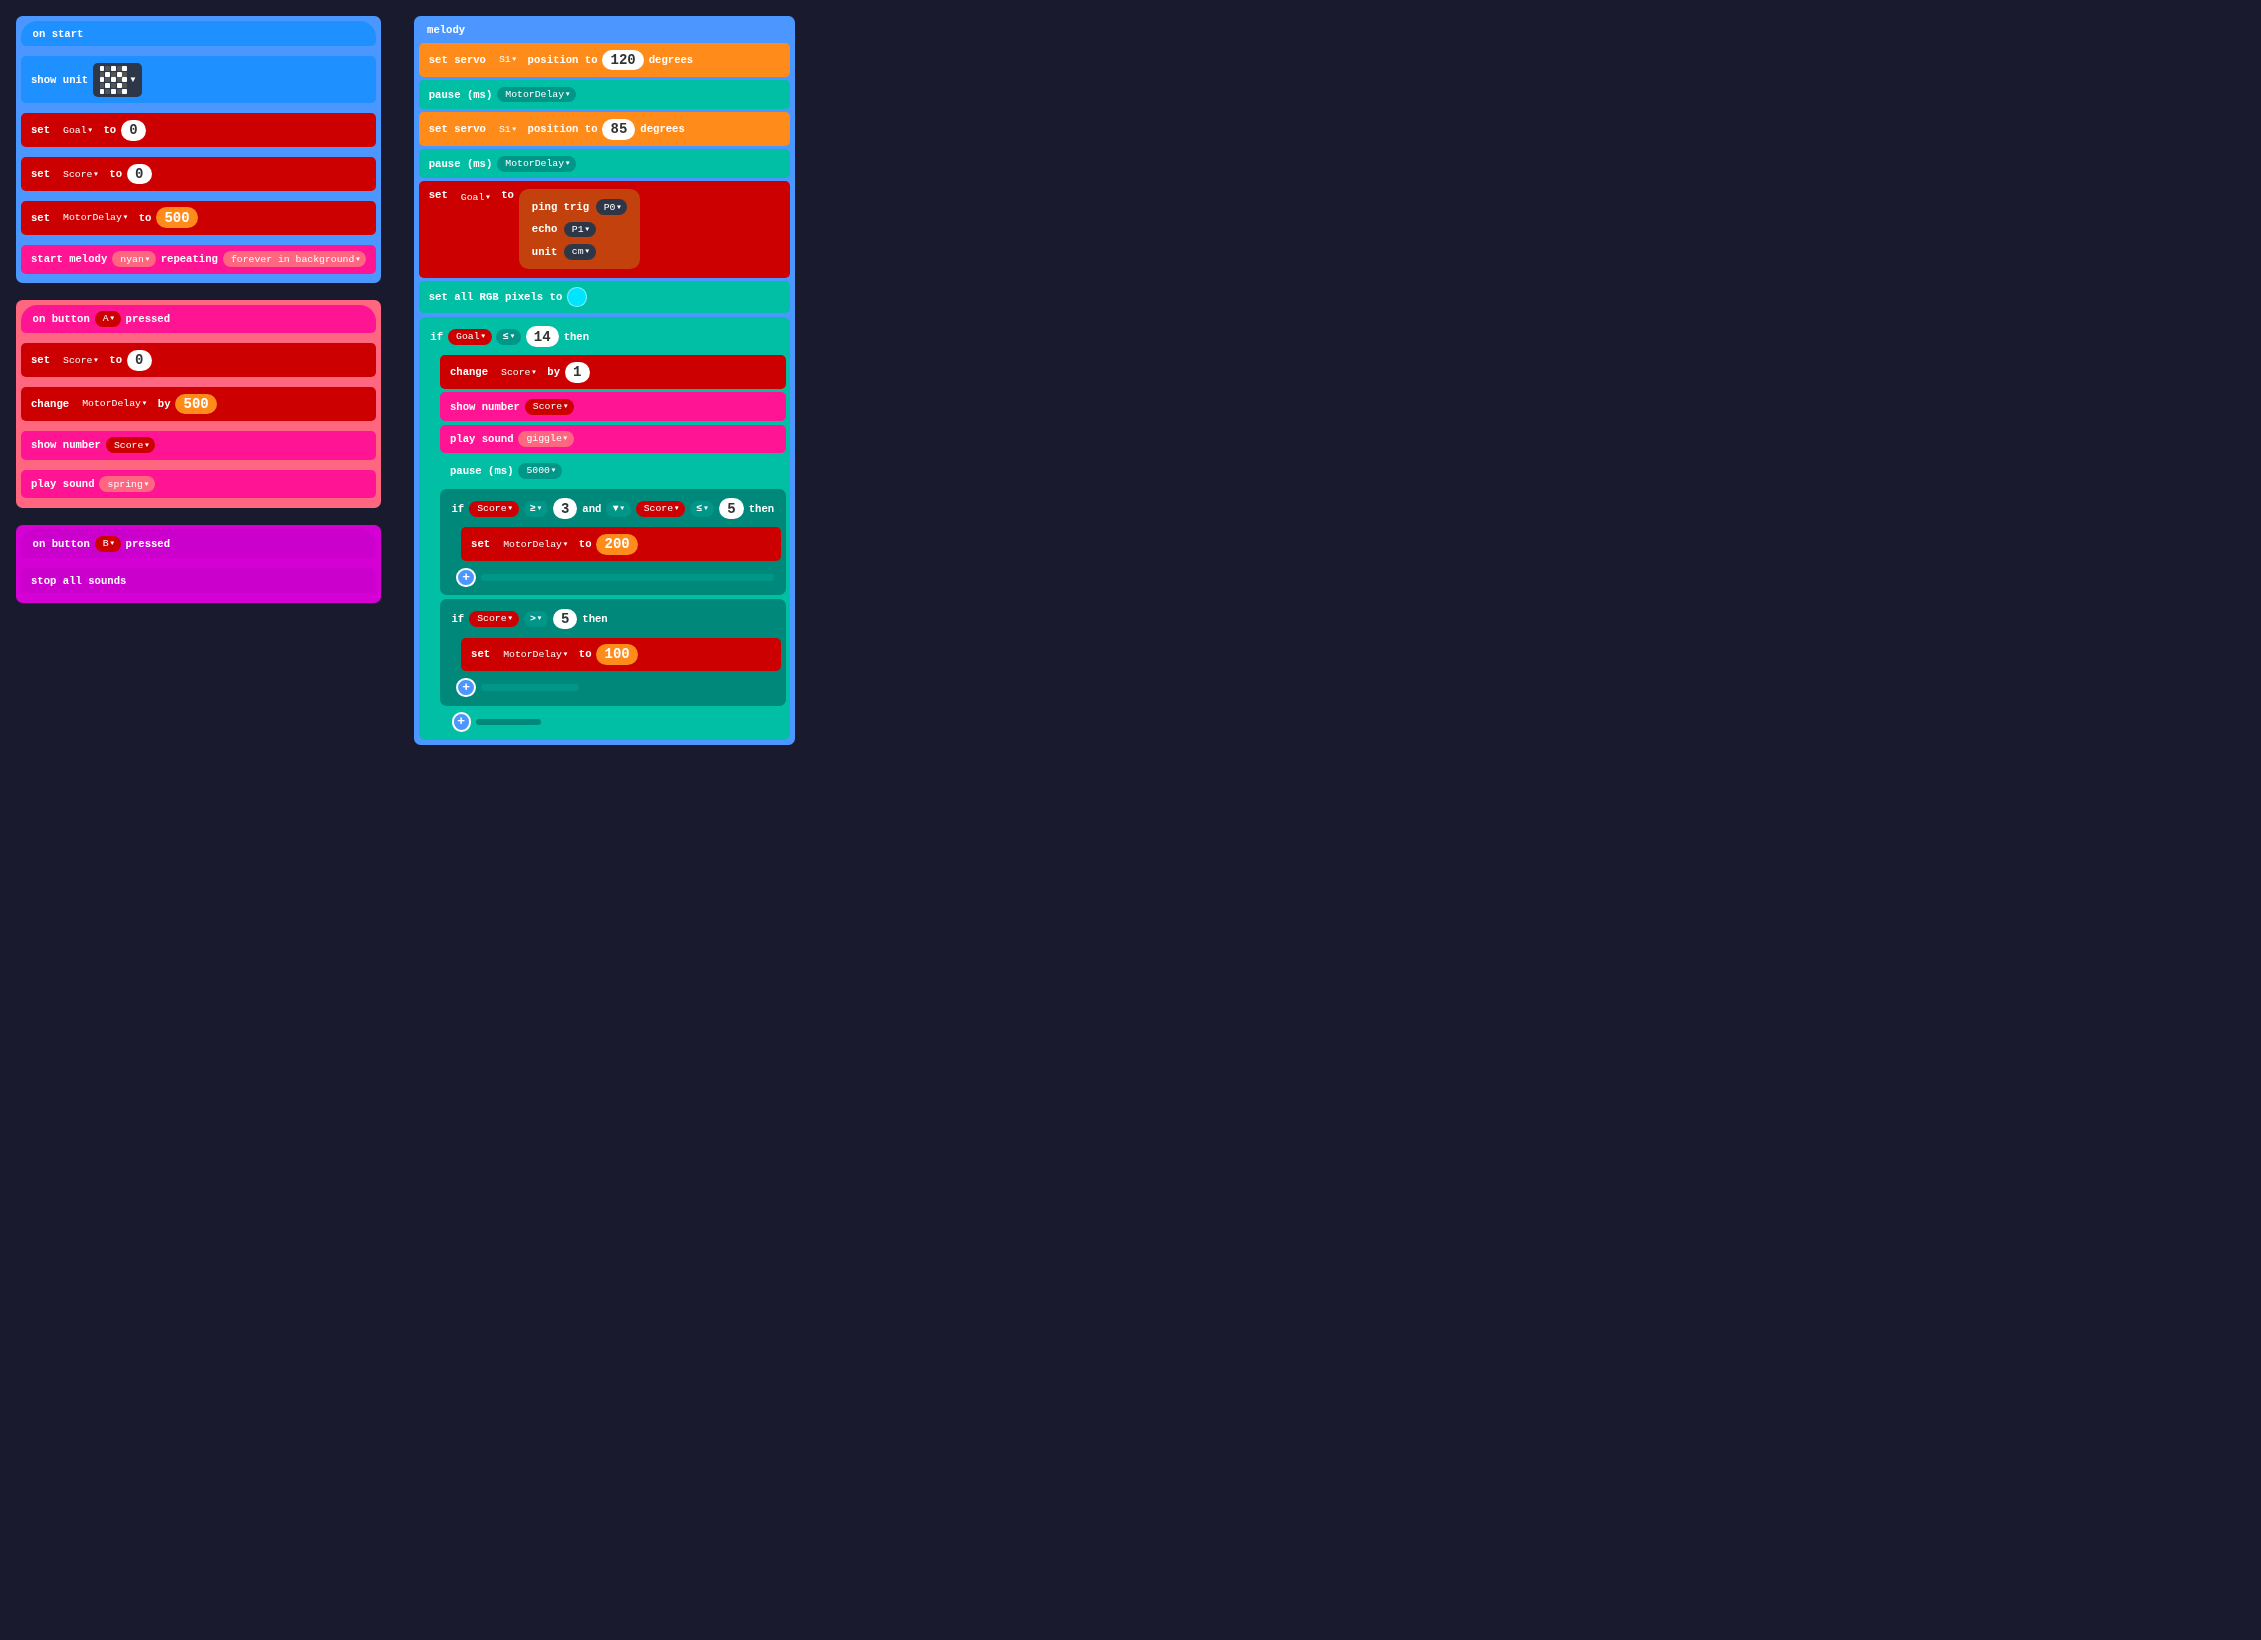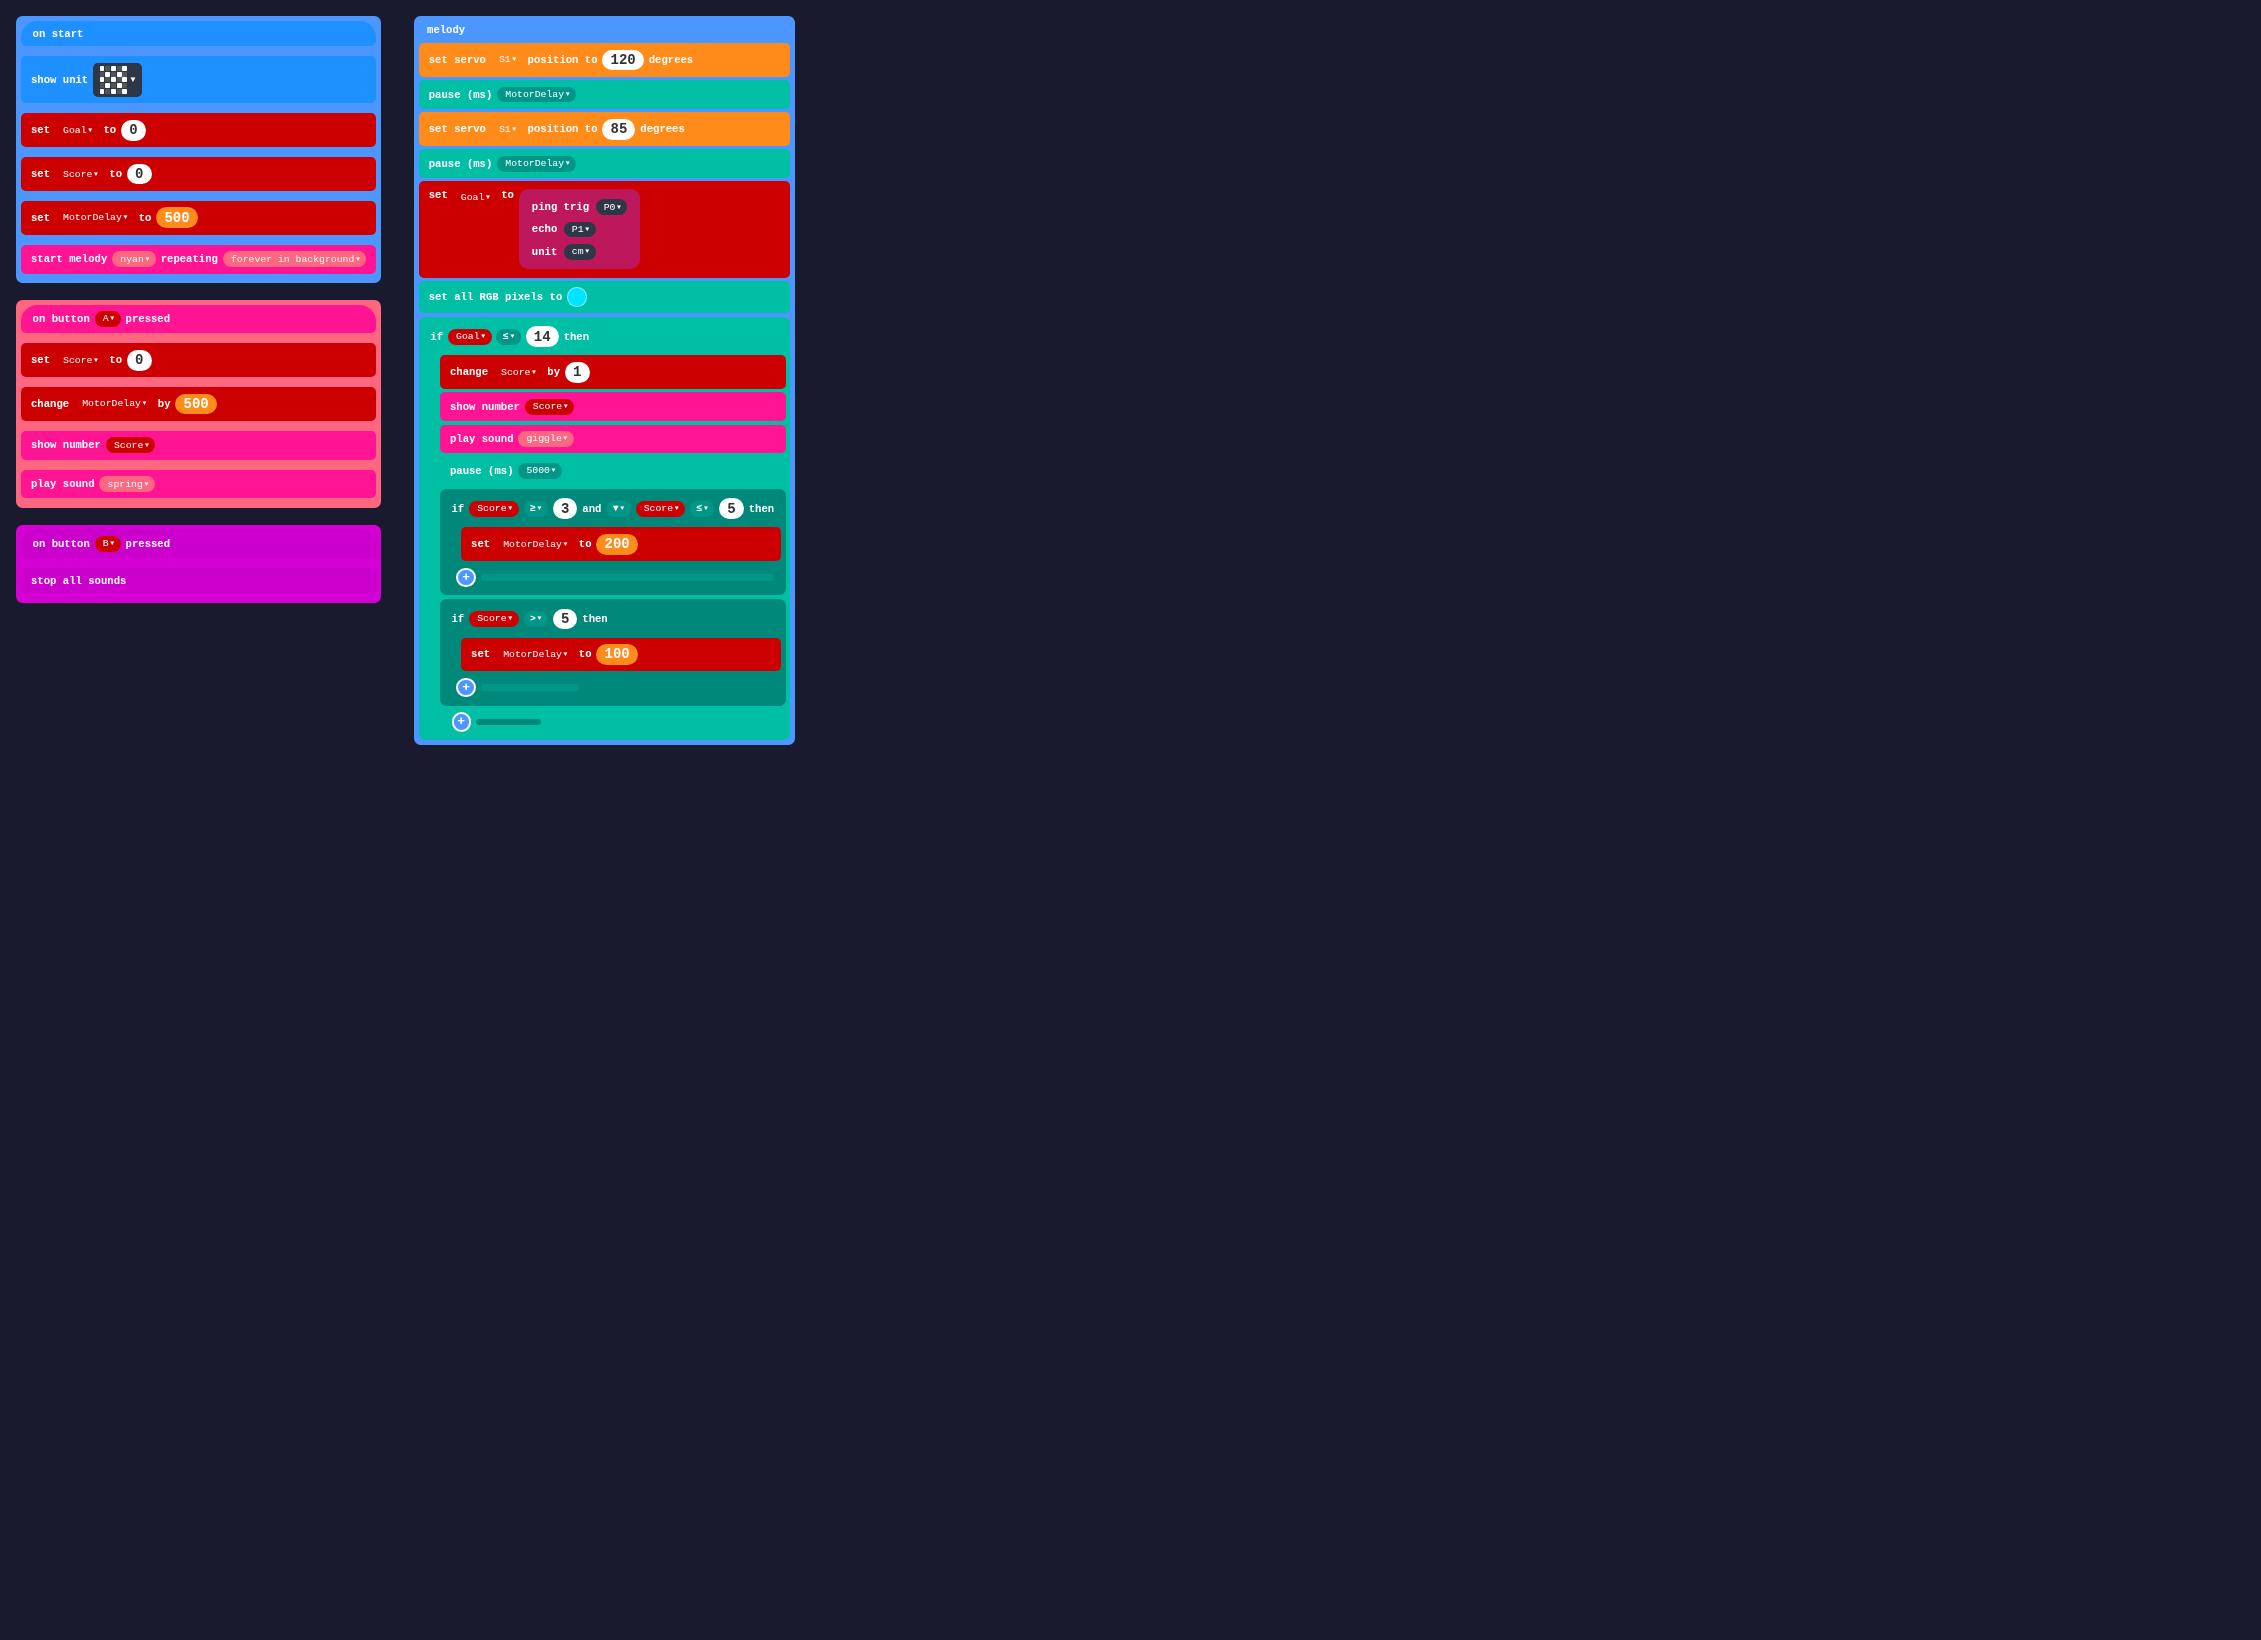--- a/index.html
+++ b/index.html
@@ -215,21 +215,21 @@
       gap: 1.6px;
       cursor: pointer;
     }
     .op-dropdown::after {
       content: '▼';
       font-size: 6.5px;
     }
 
     
     .ping-popup {
-      background: #be185d;
+      background: #c2410c;
       border-radius: 9.8px;
       padding: 9.8px 13px;
       display: flex;
       flex-direction: column;
       gap: 6.5px;
       font-size: 10.6px;
       justify-content: space-between;
     }
     .ping-row {
       display: flex;

